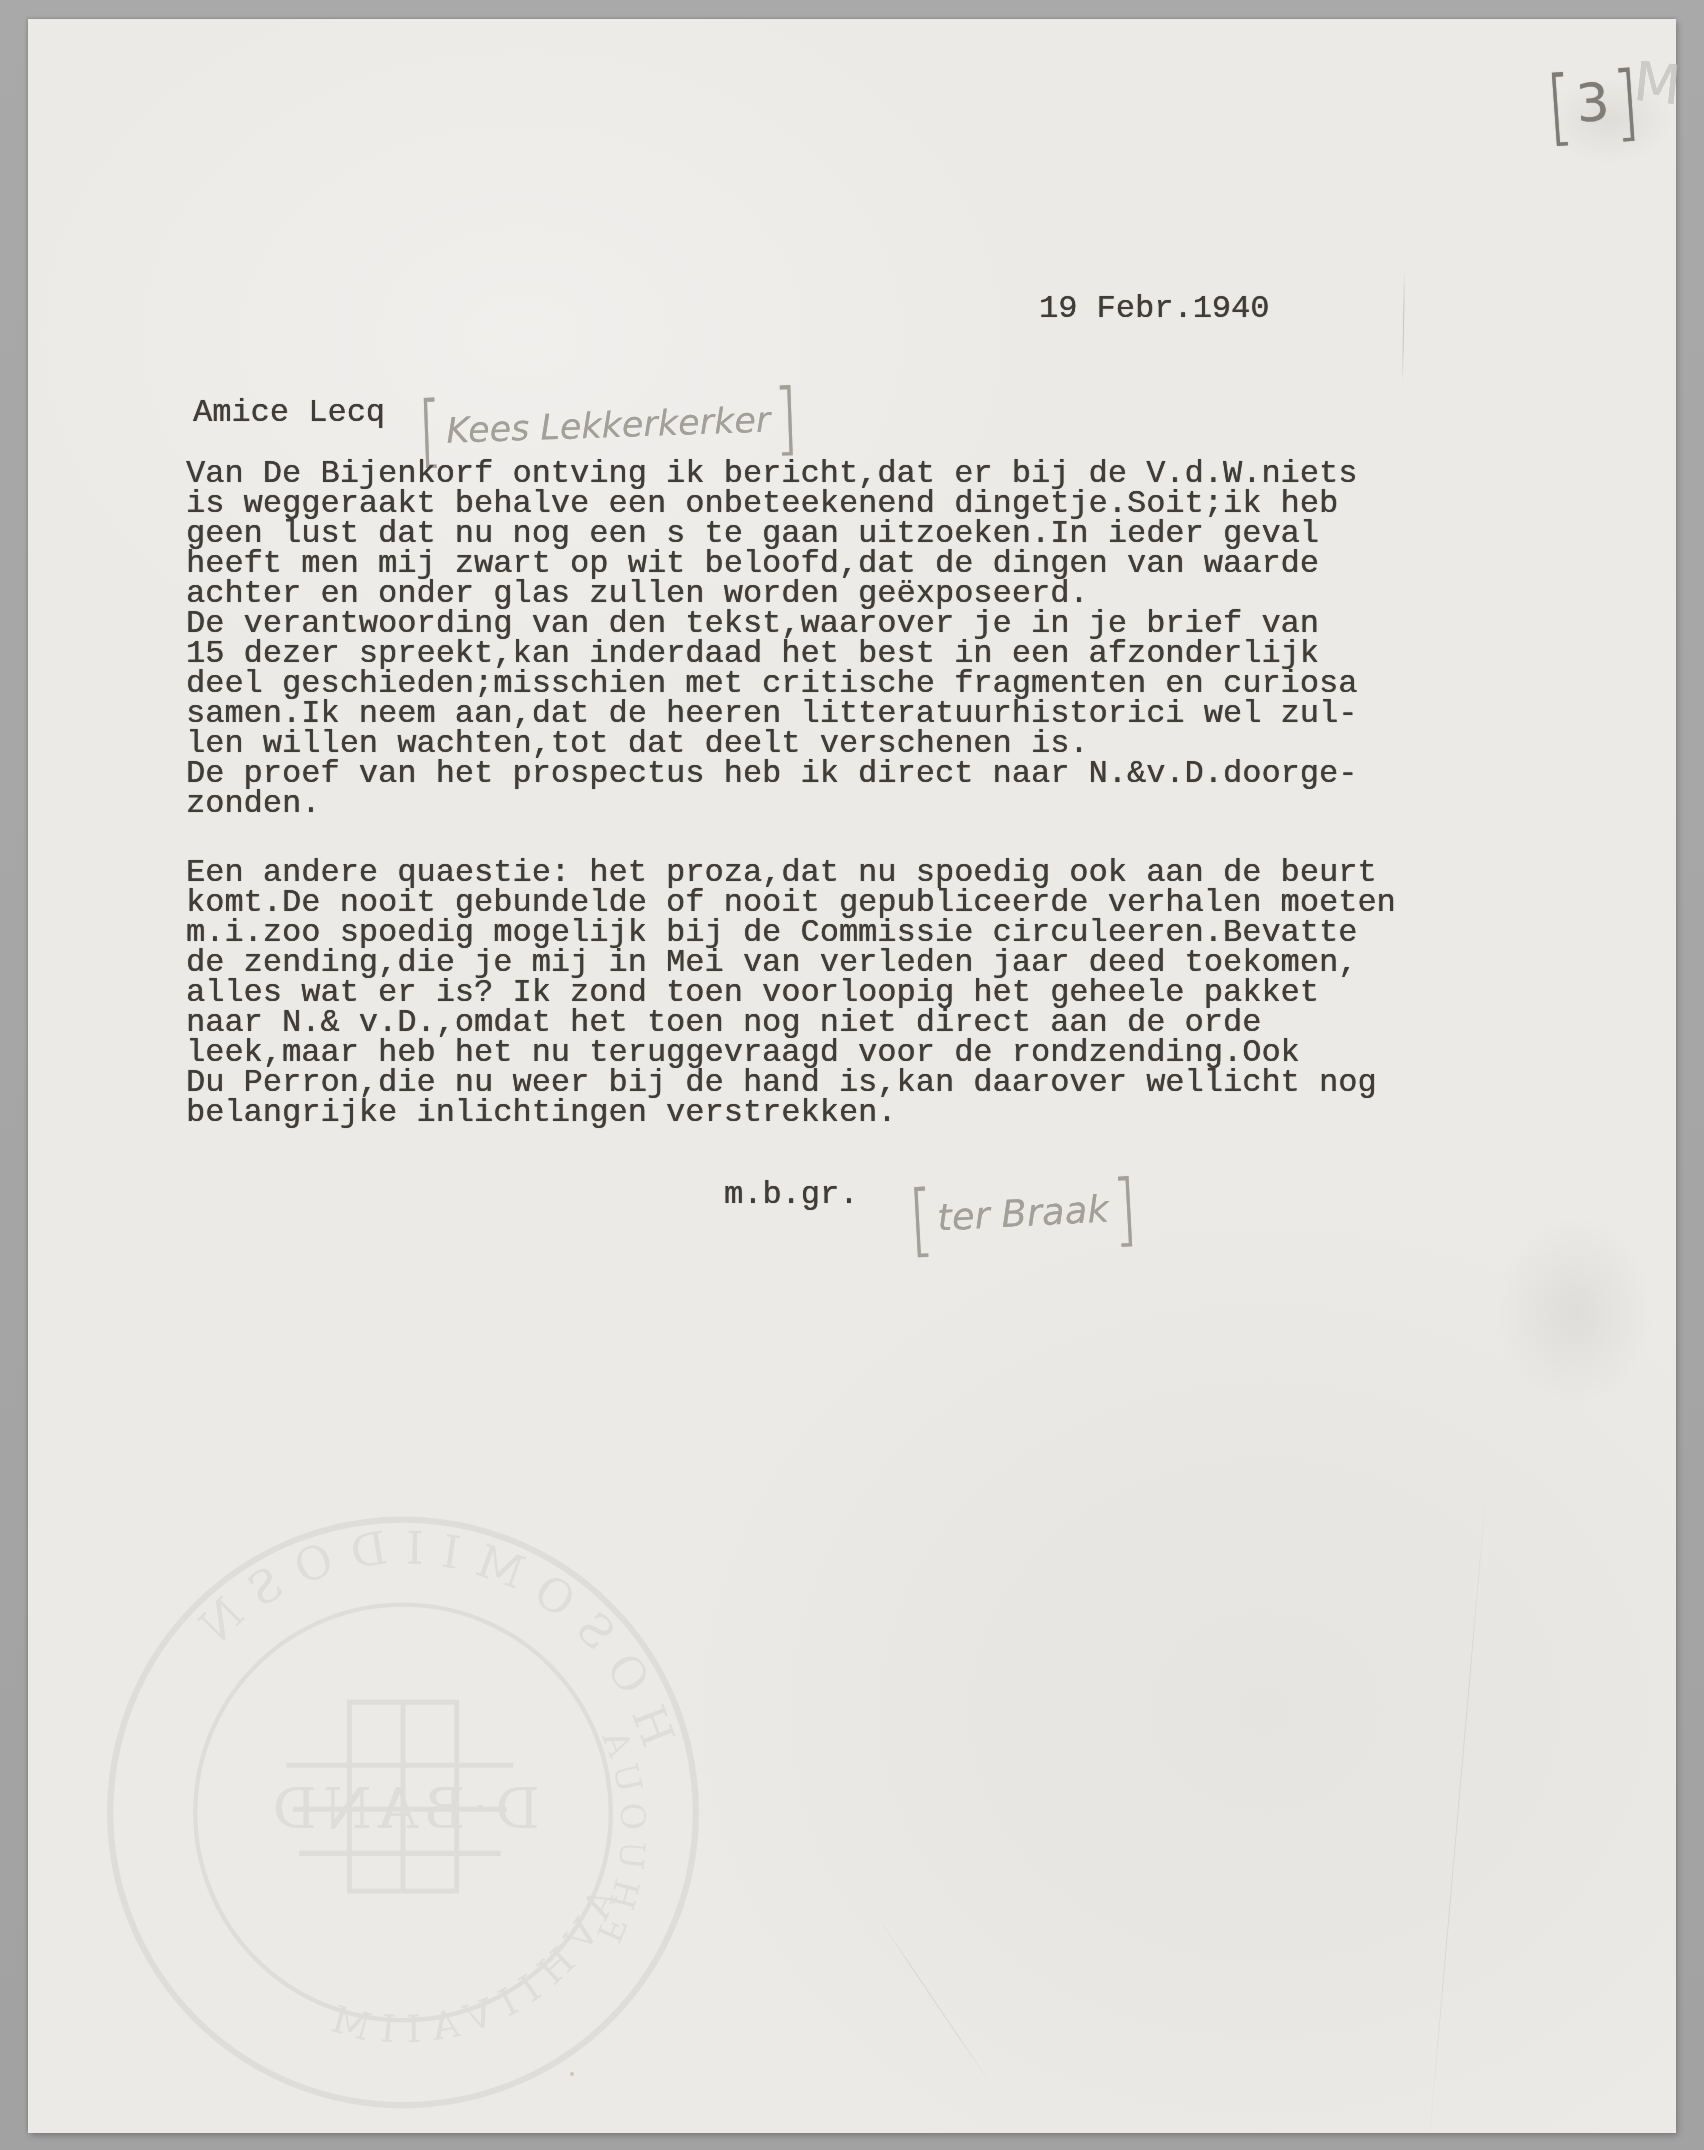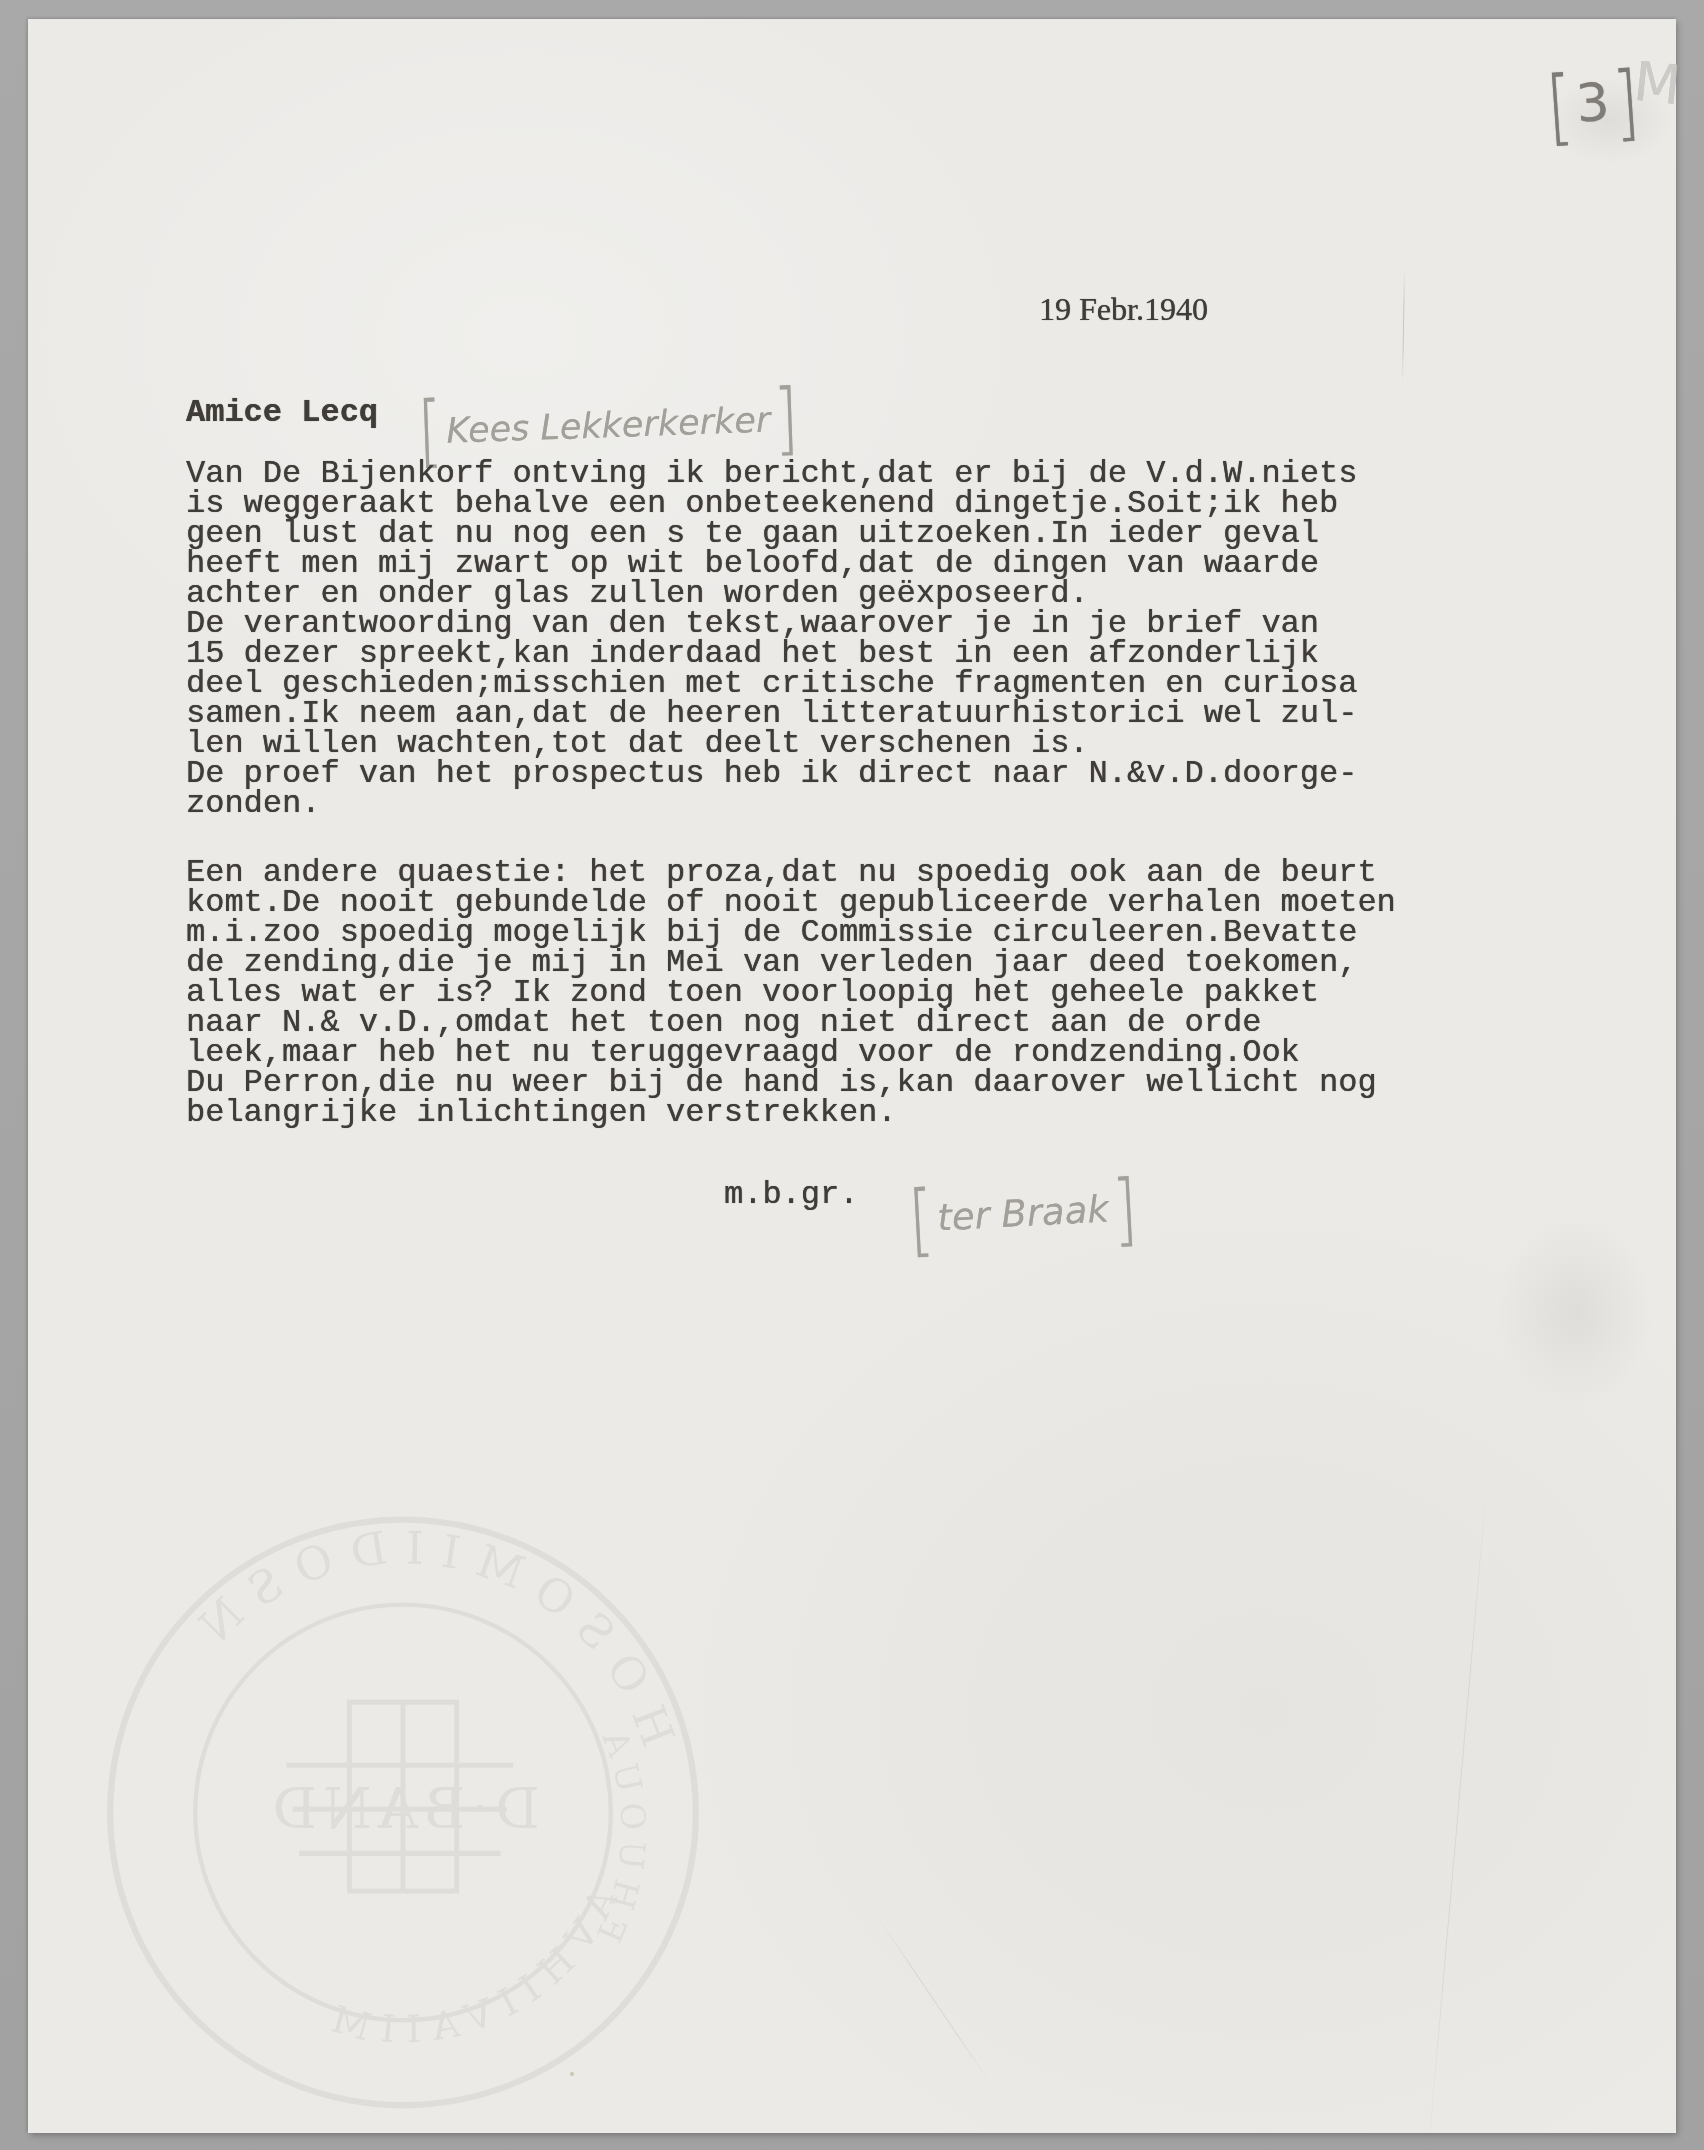--- a/index.html
+++ b/index.html
@@ -120,23 +120,23 @@
           <line x1="350" y1="570" x2="670" y2="570"></line>
         </g>
       </g>
     </svg>
 
     <div id="corner-number" class="pencil">
       <span class="bracket">[</span><span>3</span><span class="bracket">]</span>
     </div>
     <div id="corner-mark" class="pencil">M</div>
 
-    <div class="typed" style="left:1011px;top:275px;font-family:Liberation Serif, serif;">19 Febr.1940</div>
+    <div class="typed" style="left:1011px;top:275px;">19 Febr.1940</div>
 
-    <div class="typed" style="left:158px;top:379px;font-weight:bold;">Amice Lecq</div>
+    <div class="typed" style="left:165px;top:379px;font-weight:normal;">Amice Lecq</div>
     <div id="salutation-annotation" class="pencil">
       <span class="bracket">[</span><span>Kees Lekkerkerker</span><span class="bracket">]</span>
     </div>
 
     <div class="typed" style="left:158px;top:440px;"><div class="tline">Van De Bijenkorf ontving ik bericht,dat er bij de V.d.W.niets</div><div class="tline">is weggeraakt behalve een onbeteekenend dingetje.Soit;ik heb</div><div class="tline">geen lust dat nu nog een s te gaan uitzoeken.In ieder geval</div><div class="tline">heeft men mij zwart op wit beloofd,dat de dingen van waarde</div><div class="tline">achter en onder glas zullen worden geëxposeerd.</div><div class="tline">De verantwoording van den tekst,waarover je in je brief van</div><div class="tline">15 dezer spreekt,kan inderdaad het best in een afzonderlijk</div><div class="tline">deel geschieden;misschien met critische fragmenten en curiosa</div><div class="tline">samen.Ik neem aan,dat de heeren litteratuurhistorici wel zul-</div><div class="tline">len willen wachten,tot dat deelt verschenen is.</div><div class="tline">De proef van het prospectus heb ik direct naar N.&amp;v.D.doorge-</div><div class="tline">zonden.</div></div>
     <div class="typed" style="left:158px;top:839px;"><div class="tline">Een andere quaestie: het proza,dat nu spoedig ook aan de beurt</div><div class="tline">komt.De nooit gebundelde of nooit gepubliceerde verhalen moeten</div><div class="tline">m.i.zoo spoedig mogelijk bij de Commissie circuleeren.Bevatte</div><div class="tline">de zending,die je mij in Mei van verleden jaar deed toekomen,</div><div class="tline">alles wat er is? Ik zond toen voorloopig het geheele pakket</div><div class="tline">naar N.&amp; v.D.,omdat het toen nog niet direct aan de orde</div><div class="tline">leek,maar heb het nu teruggevraagd voor de rondzending.Ook</div><div class="tline">Du Perron,die nu weer bij de hand is,kan daarover wellicht nog</div><div class="tline">belangrijke inlichtingen verstrekken.</div></div>
 
     <div class="typed" style="left:696px;top:1161px;font-family:Liberation Mono, monospace;">m.b.gr.</div>
     <div id="signature-annotation" class="pencil">
       <span class="bracket">[</span><span>ter Braak</span><span class="bracket">]</span>

